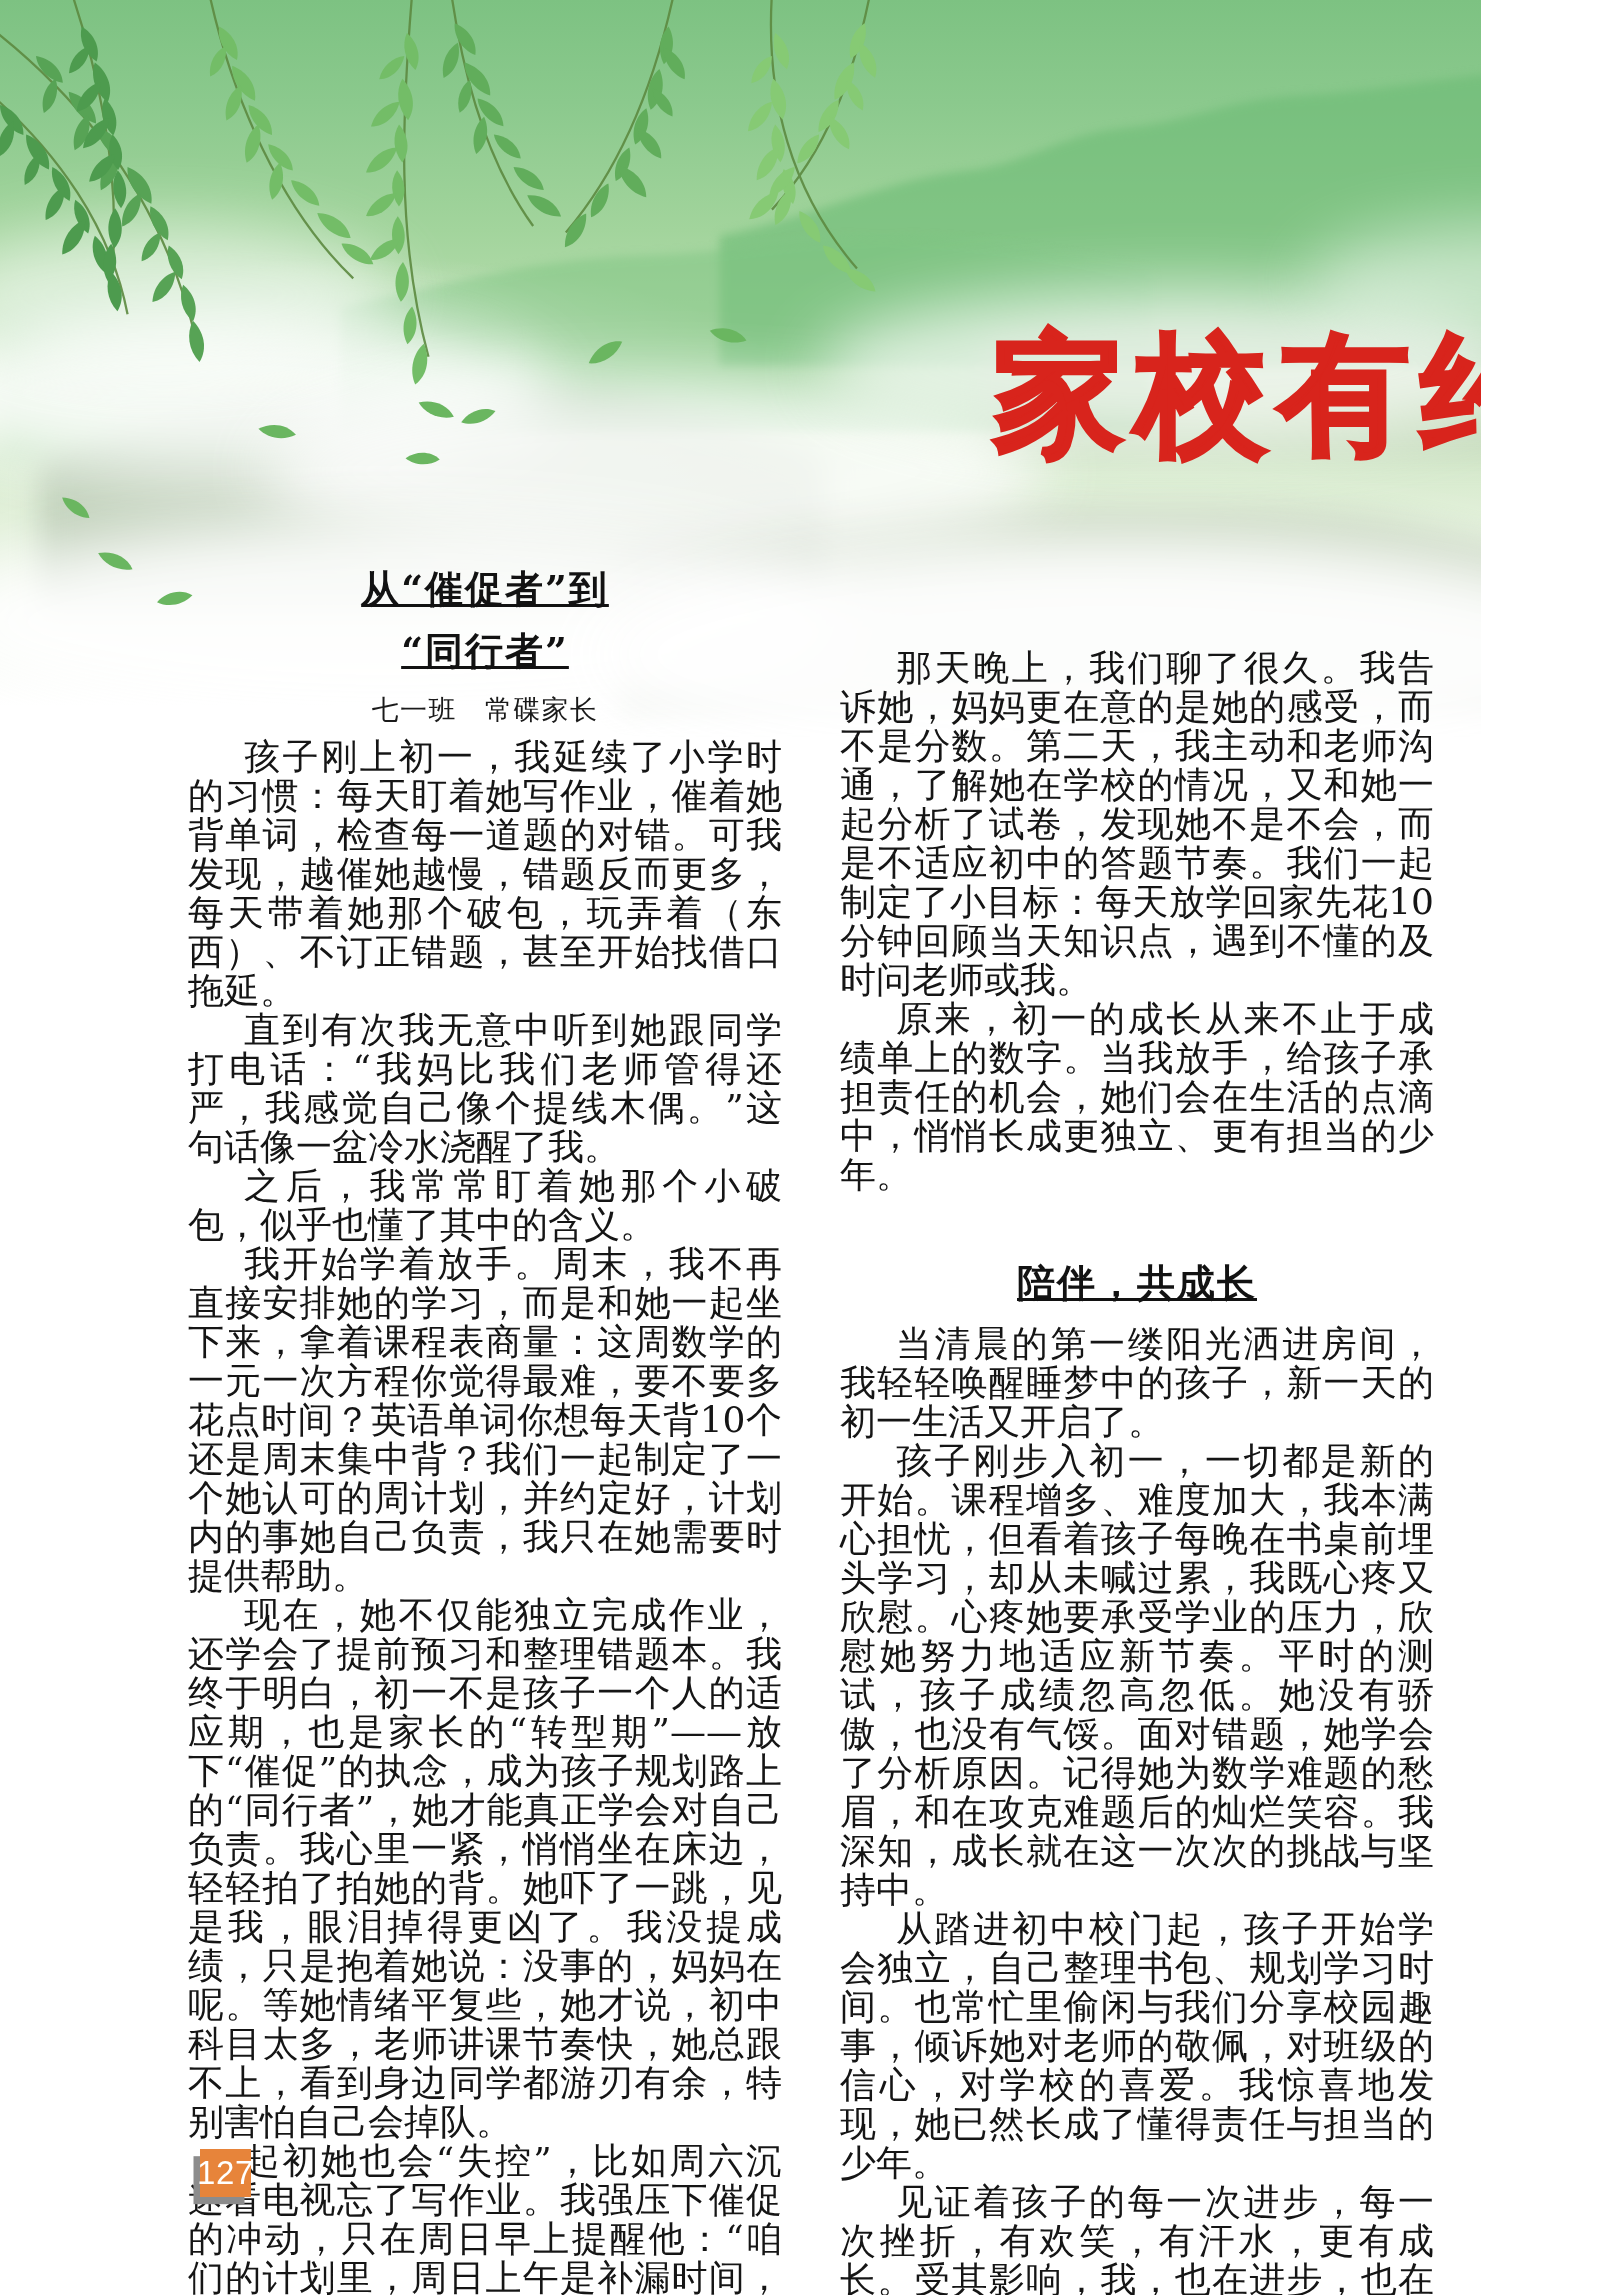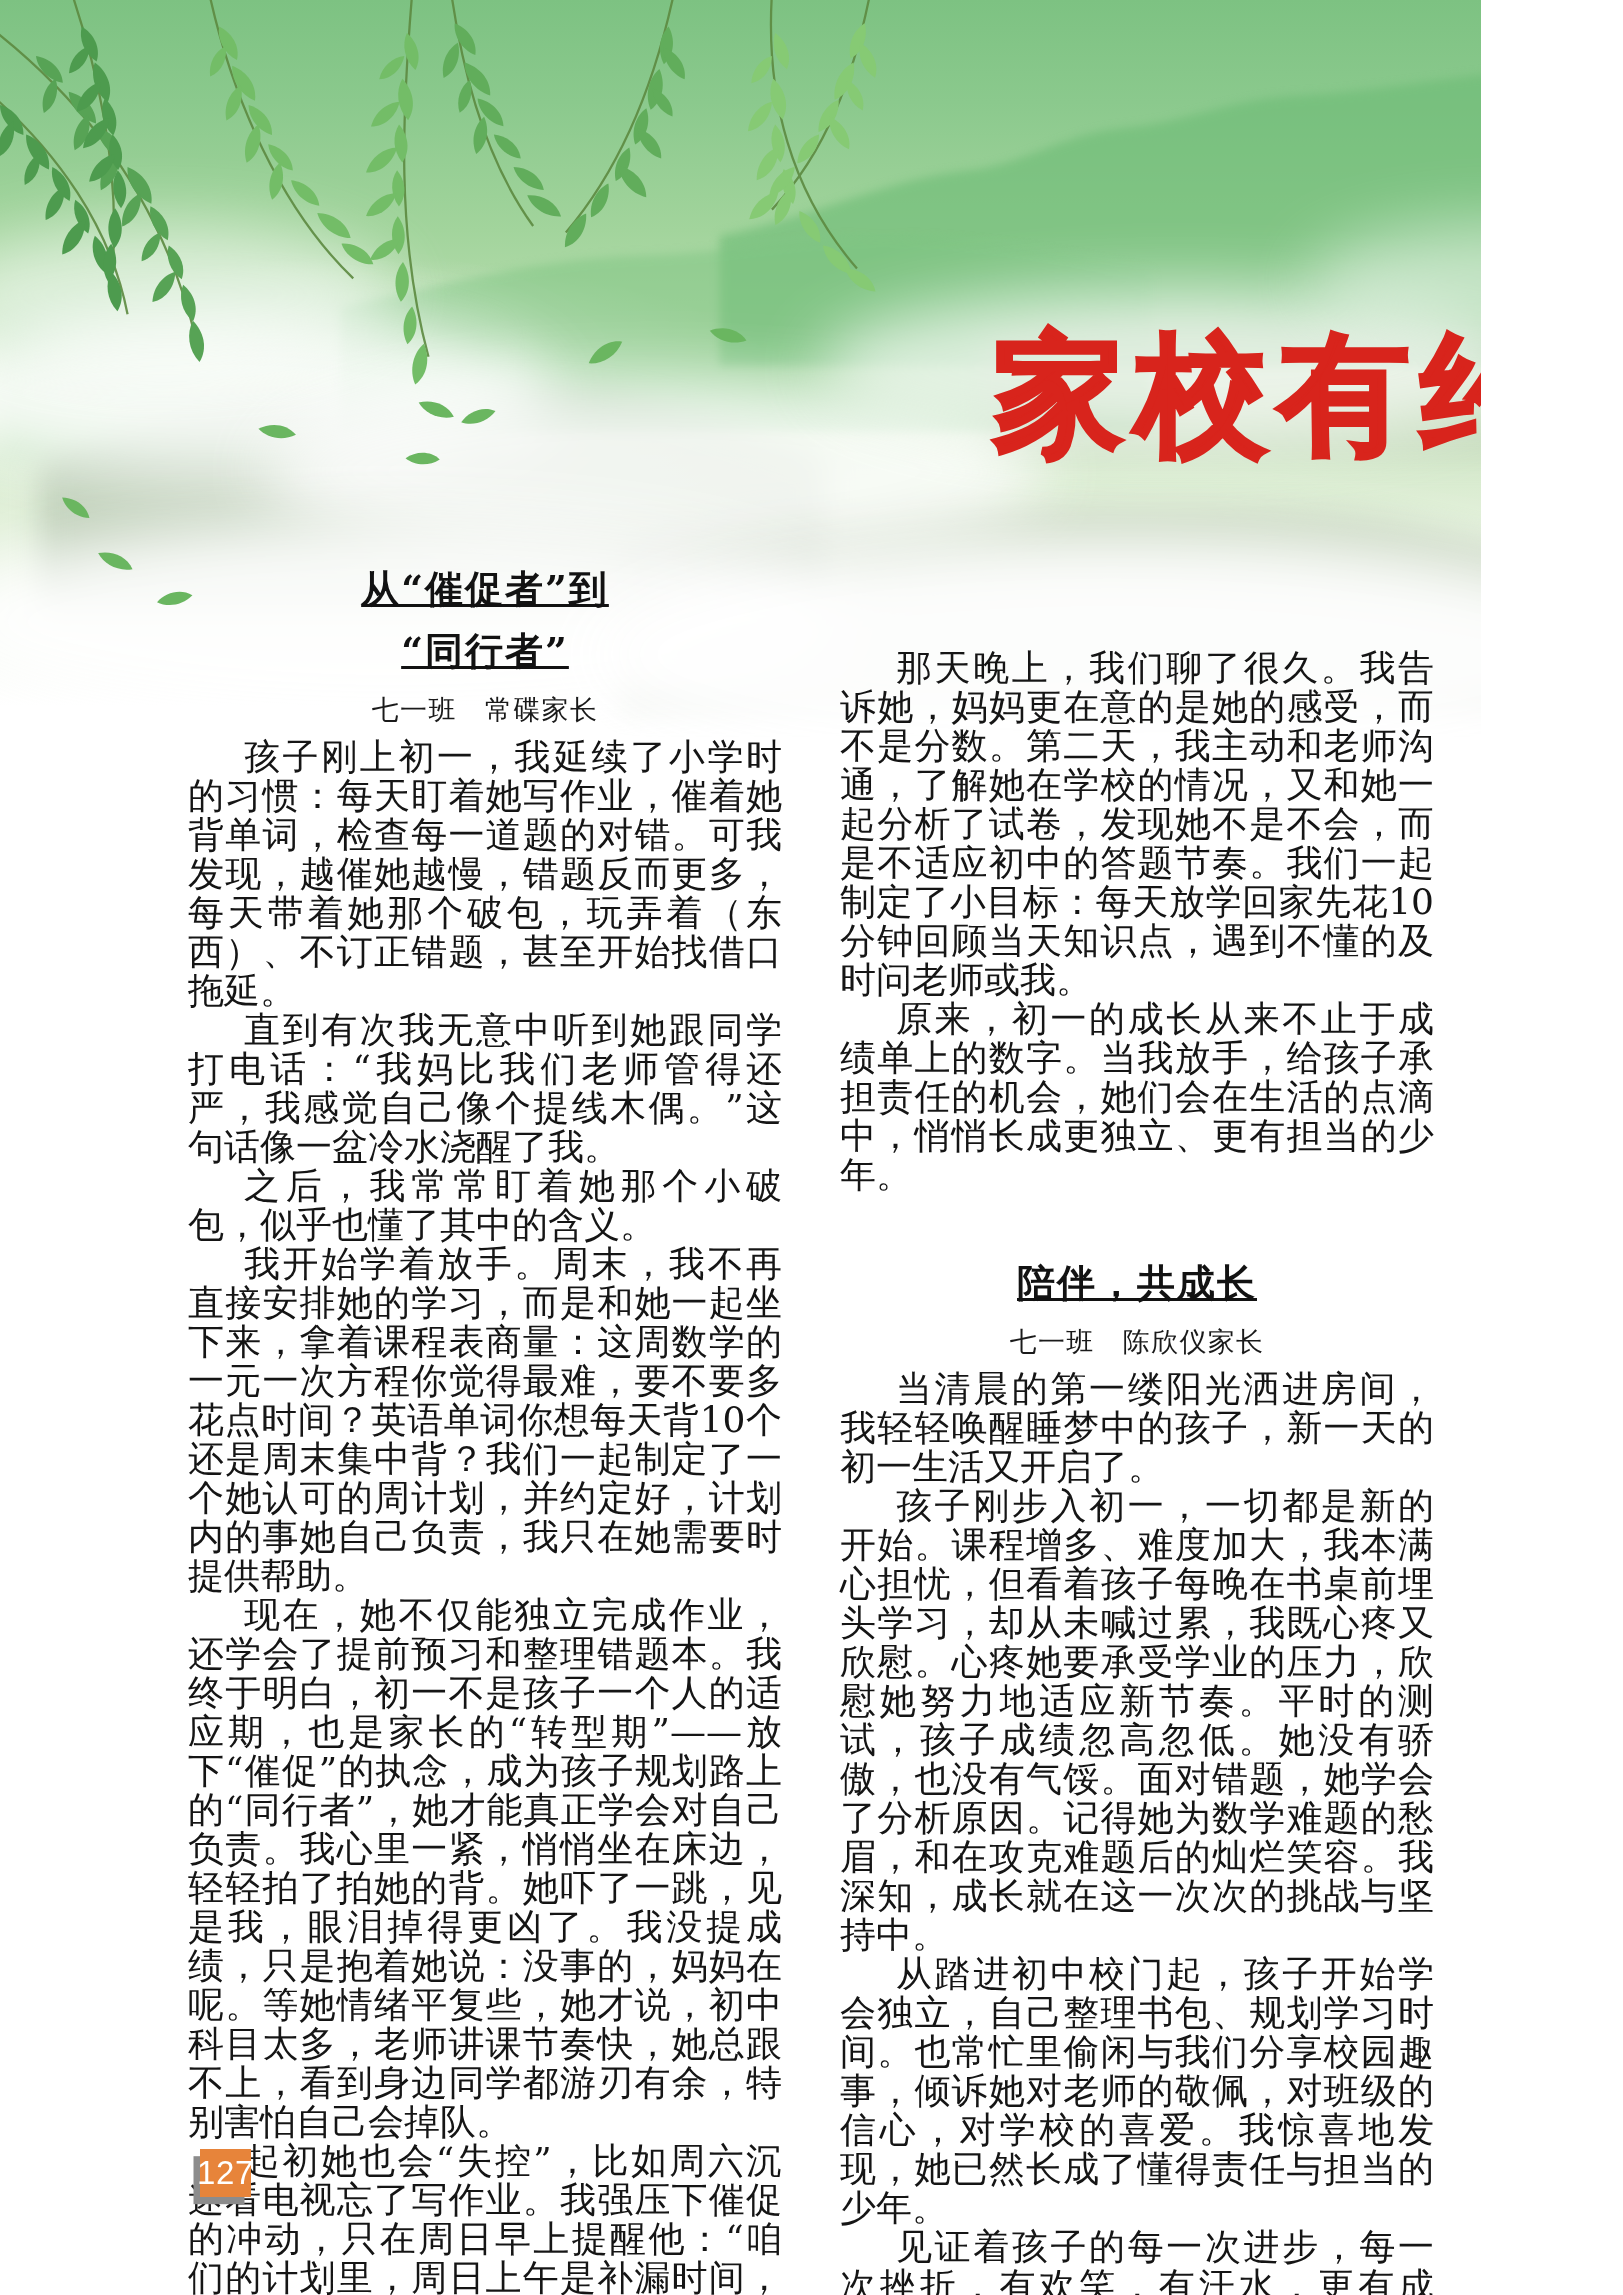--- a/index.html
+++ b/index.html
@@ -267,21 +267,20 @@
 
   <section class="col col-right">
     <div>
       <p>那天晚上，我们聊了很久。我告诉她，妈妈更在意的是她的感受，而不是分数。第二天，我主动和老师沟通，了解她在学校的情况，又和她一起分析了试卷，发现她不是不会，而是不适应初中的答题节奏。我们一起制定了小目标：每天放学回家先花10分钟回顾当天知识点，遇到不懂的及时问老师或我。</p>
       <p>原来，初一的成长从来不止于成绩单上的数字。当我放手，给孩子承担责任的机会，她们会在生活的点滴中，悄悄长成更独立、更有担当的少年。</p>
     </div>
 
     <h1 class="article-title second-article-title">
       <span>陪伴，共成长</span>
     </h1>
-    <div class="byline">七一班　陈欣仪家长</div>
     <div class="body-text">
       <p>当清晨的第一缕阳光洒进房间，我轻轻唤醒睡梦中的孩子，新一天的初一生活又开启了。</p>
       <p>孩子刚步入初一，一切都是新的开始。课程增多、难度加大，我本满心担忧，但看着孩子每晚在书桌前埋头学习，却从未喊过累，我既心疼又欣慰。心疼她要承受学业的压力，欣慰她努力地适应新节奏。平时的测试，孩子成绩忽高忽低。她没有骄傲，也没有气馁。面对错题，她学会了分析原因。记得她为数学难题的愁眉，和在攻克难题后的灿烂笑容。我深知，成长就在这一次次的挑战与坚持中。</p>
       <p>从踏进初中校门起，孩子开始学会独立，自己整理书包、规划学习时间。也常忙里偷闲与我们分享校园趣事，倾诉她对老师的敬佩，对班级的信心，对学校的喜爱。我惊喜地发现，她已然长成了懂得责任与担当的少年。</p>
       <p>见证着孩子的每一次进步，每一次挫折，有欢笑，有汗水，更有成长。受其影响，我，也在进步，也在成长。我不再只是严厉的家长，更是孩子的朋友。未来的路还很长，愿与孩子携手同行，用爱与鼓励陪伴她，她才能真正学会对自己负责。</p>
     </div>
   </section>
 
   <div class="page-number">127</div>
 

